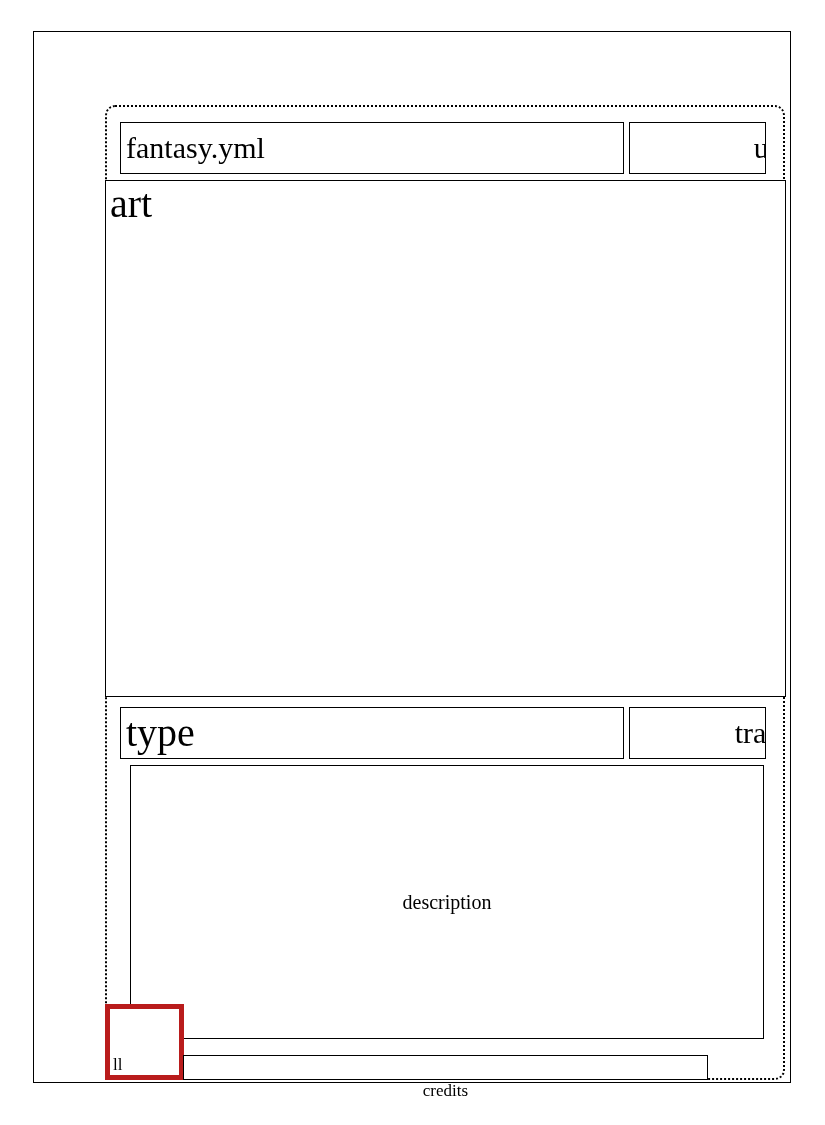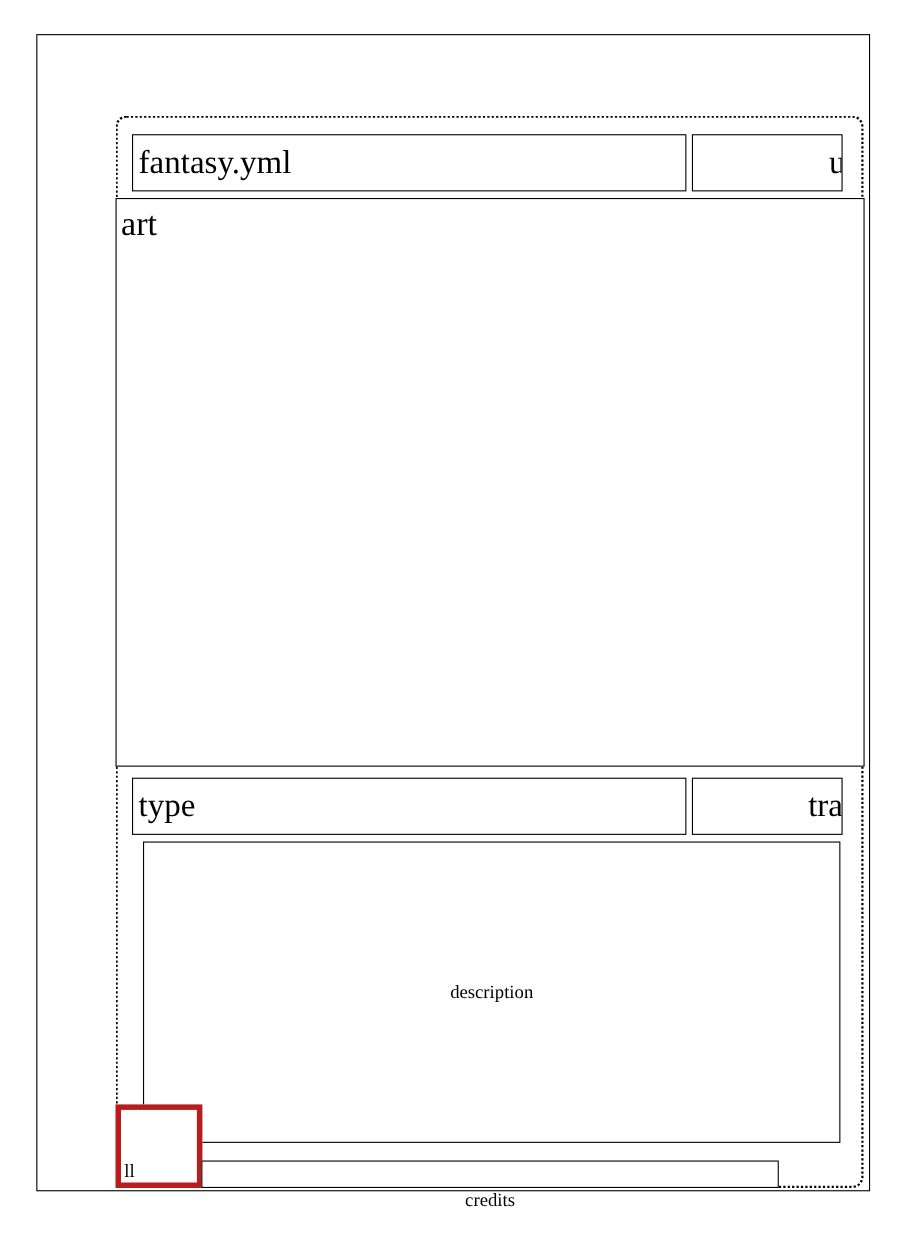--- a/index.html
+++ b/index.html
@@ -90,40 +90,40 @@
     width: 681px;
     height: 517px;
     border: 1px solid #000000;
     box-sizing: border-box;
     background: #ffffff;
   }
   .art-text {
     position: absolute;
     left: 4px;
     top: 8px;
-    font-size: 31px;
+    font-size: 40px;
     line-height: 30px;
     white-space: nowrap;
   }
 
   
   .type-box {
     position: absolute;
     left: 86px;
     top: 675px;
     width: 504px;
     height: 52px;
     border: 1px solid #000000;
     box-sizing: border-box;
     background: #ffffff;
     display: flex;
     align-items: center;
   }
   .type-text {
-    font-size: 30px;
+    font-size: 40px;
     line-height: 30px;
     padding-left: 5px;
     white-space: nowrap;
   }
 
   .trait-box {
     position: absolute;
     left: 595px;
     top: 675px;
     width: 137px;
@@ -151,21 +151,21 @@
     width: 634px;
     height: 274px;
     border: 1px solid #000000;
     box-sizing: border-box;
     background: #ffffff;
     display: flex;
     align-items: center;
     justify-content: center;
   }
   .description-text {
-    font-size: 17px;
+    font-size: 20px;
     line-height: 20px;
     text-align: left;
   }
 
   
   .left-stat-box {
     position: absolute;
     left: 71px;
     top: 972px;
     width: 79px;

